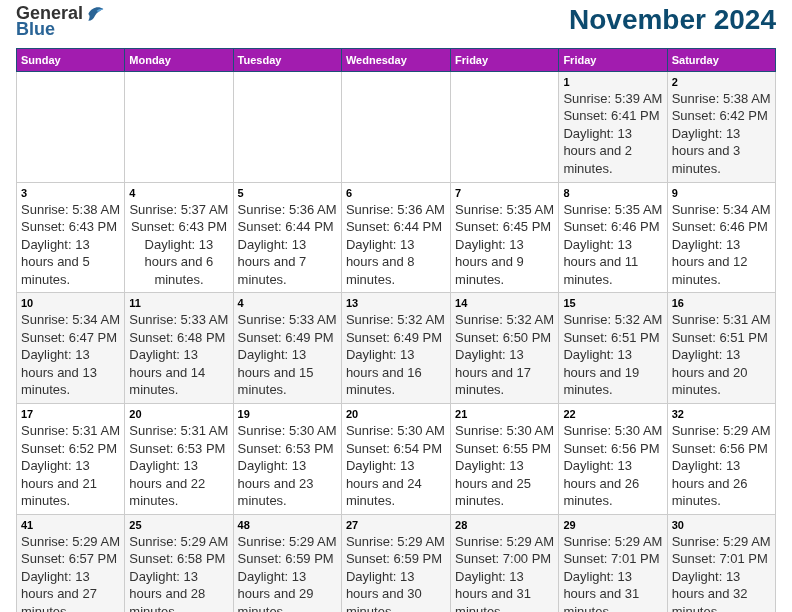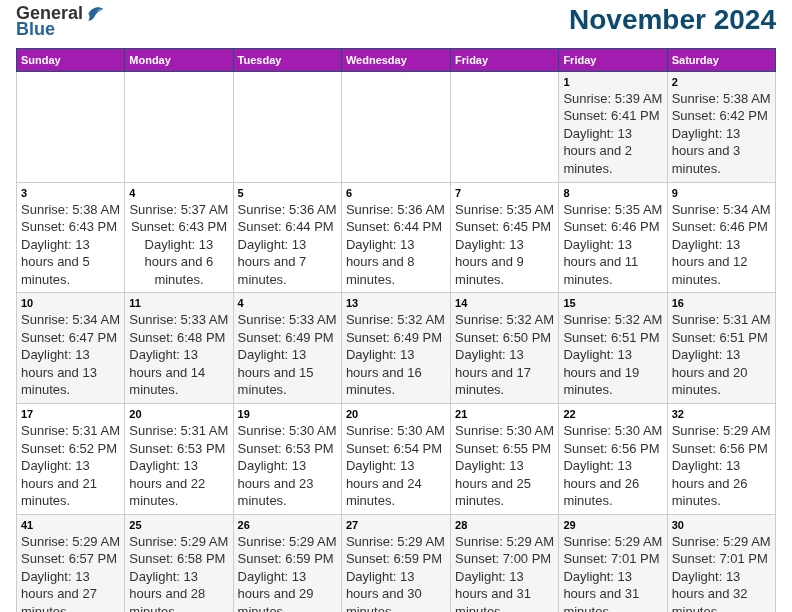--- a/index.html
+++ b/index.html
@@ -283,21 +283,21 @@
 Sunset: 6:57 PM
 Daylight: 13 hours and 27 minutes.</div>
           </td>
           <td>
             <span class="day-number">25</span>
             <div class="day-info" style="white-space: pre-line;">Sunrise: 5:29 AM
 Sunset: 6:58 PM
 Daylight: 13 hours and 28 minutes.</div>
           </td>
           <td>
-            <span class="day-number">26</span>
+            <span class="day-number">48</span>
             <div class="day-info" style="white-space: pre-line;">Sunrise: 5:29 AM
 Sunset: 6:59 PM
 Daylight: 13 hours and 29 minutes.</div>
           </td>
           <td>
             <span class="day-number">27</span>
             <div class="day-info" style="white-space: pre-line;">Sunrise: 5:29 AM
 Sunset: 6:59 PM
 Daylight: 13 hours and 30 minutes.</div>
           </td>

